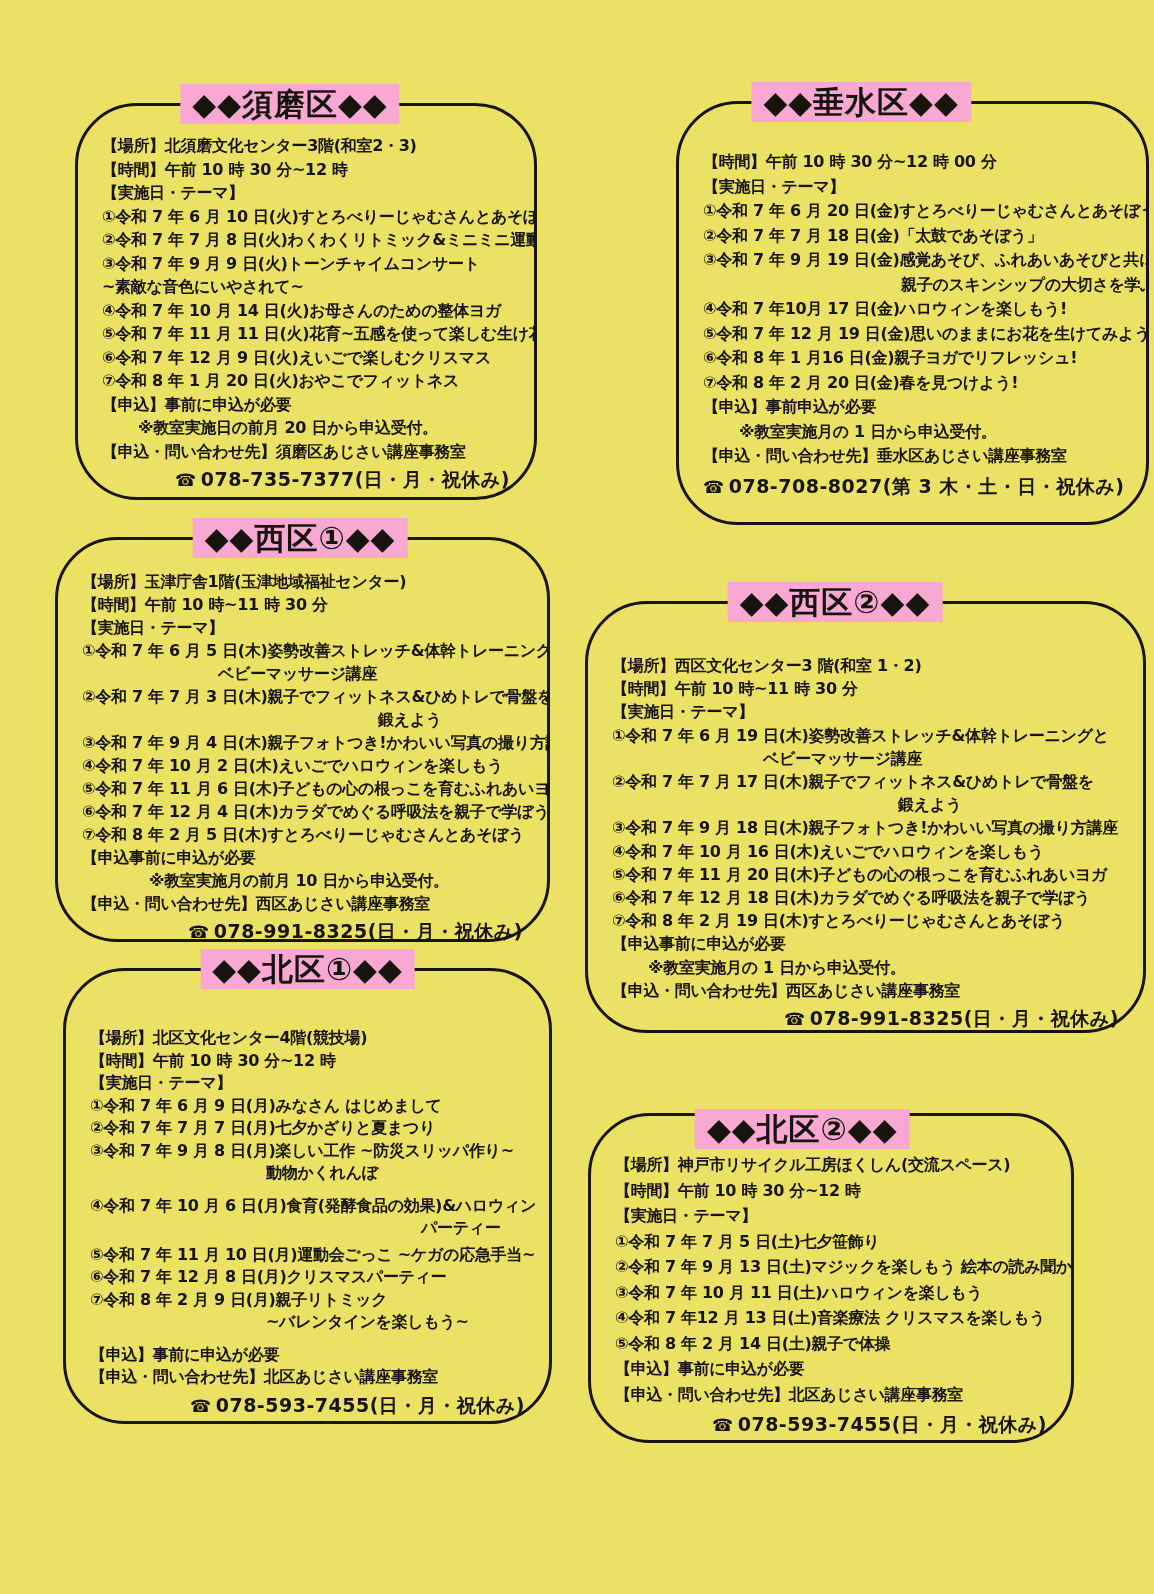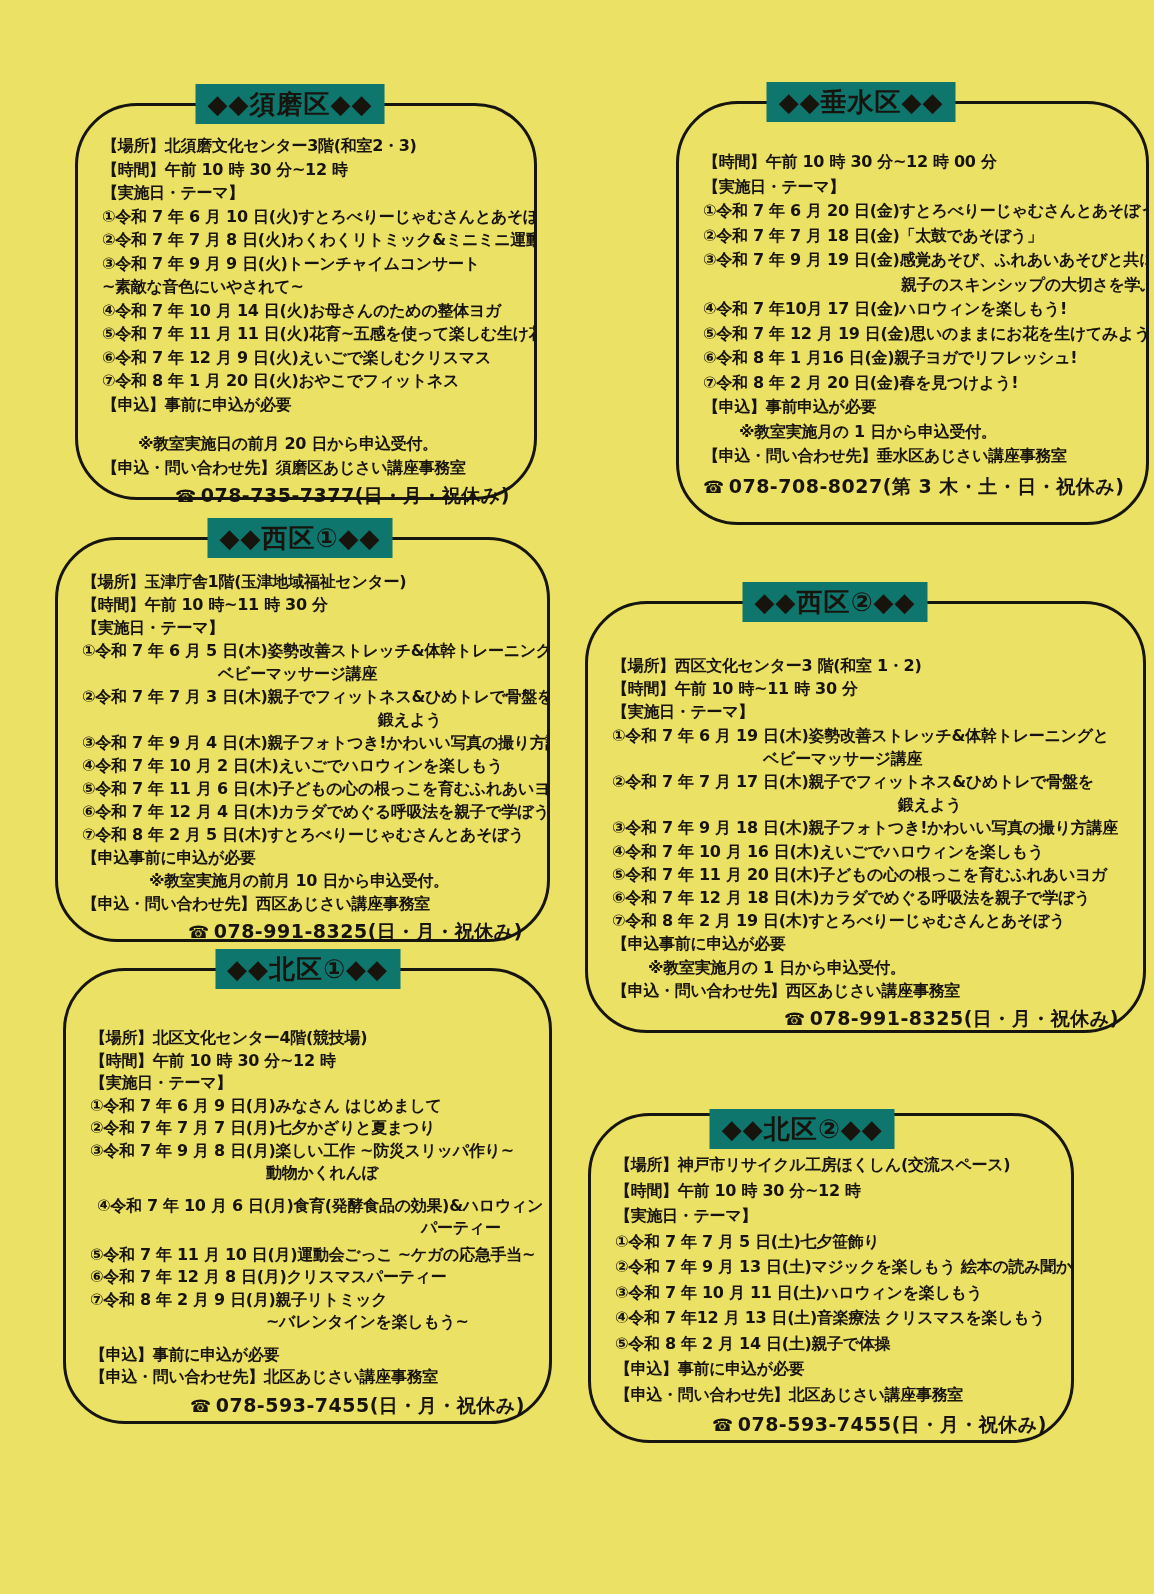--- a/index.html
+++ b/index.html
@@ -11,23 +11,23 @@
   }
   .page{position:relative;width:1154px;height:1594px;overflow:hidden;background:#ebe164;}
   .box{
     position:absolute;
     border:3px solid #17150f;
     border-radius:62px;
     box-sizing:border-box;
   }
   .box-title{
     position:absolute;top:-22px;transform:translateX(-50%);
-    background:#0f766e;
+    background:#f9a8d4;
     padding:0 12px;
-    font-size:26px;font-weight:bold;letter-spacing:1px;
+    font-size:31px;font-weight:bold;letter-spacing:1px;
     white-space:nowrap;line-height:40px;text-align:center;
   }
   .box-body{
     font-size:16px;font-weight:600;
     height:100%;overflow:hidden;
     letter-spacing:-0.3px;
   }
   .line{padding-left:24px;padding-right:8px;white-space:nowrap;}
   .line.phone{
     text-align:right;padding-right:24px;
@@ -48,21 +48,21 @@
           <div class="line field">【実施日・テーマ】</div>
           <div class="line item">①令和 7 年 6 月 10 日(火)すとろべりーじゃむさんとあそぼう</div>
           <div class="line item">②令和 7 年 7 月 8 日(火)わくわくリトミック&amp;ミニミニ運動会</div>
           <div class="line item">③令和 7 年 9 月 9 日(火)トーンチャイムコンサート</div>
           <div class="line cont" style="">~素敵な音色にいやされて~</div>
           <div class="line item">④令和 7 年 10 月 14 日(火)お母さんのための整体ヨガ</div>
           <div class="line item">⑤令和 7 年 11 月 11 日(火)花育~五感を使って楽しむ生け花~</div>
           <div class="line item">⑥令和 7 年 12 月 9 日(火)えいごで楽しむクリスマス</div>
           <div class="line item">⑦令和 8 年 1 月 20 日(火)おやこでフィットネス</div>
           <div class="line field">【申込】事前に申込が必要</div>
-          <div class="line note" style="padding-left: 60px; margin-top: 16px;">※教室実施日の前月 20 日から申込受付。</div>
+          <div class="line note" style="padding-left: 60px;">※教室実施日の前月 20 日から申込受付。</div>
           <div class="line field">【申込・問い合わせ先】須磨区あじさい講座事務室</div>
           <div class="line phone"><span class="phone-glyph">☎</span><span>078-735-7377(日・月・祝休み)</span></div>
         </div>
       </section>
       <section class="box" style="left: 632px; top: 101px; width: 473px; height: 424px; margin-left: 44px;">
         <div class="box-title" style="left: 39%;">◆◆垂水区◆◆</div>
         <div class="box-body" style="padding-top: 46px; line-height: 24.5px;">
           <div class="line field">【時間】午前 10 時 30 分~12 時 00 分</div>
           <div class="line field">【実施日・テーマ】</div>
           <div class="line item">①令和 7 年 6 月 20 日(金)すとろべりーじゃむさんとあそぼう</div>
@@ -124,21 +124,21 @@
       <section class="box" style="left: 63px; top: 968px; width: 489px; height: 456px;">
         <div class="box-title" style="left: 50%;">◆◆北区①◆◆</div>
         <div class="box-body" style="padding-top: 56px; line-height: 22.5px;">
           <div class="line field">【場所】北区文化センター4階(競技場)</div>
           <div class="line field">【時間】午前 10 時 30 分~12 時</div>
           <div class="line field">【実施日・テーマ】</div>
           <div class="line item">①令和 7 年 6 月 9 日(月)みなさん はじめまして</div>
           <div class="line item">②令和 7 年 7 月 7 日(月)七夕かざりと夏まつり</div>
           <div class="line item">③令和 7 年 9 月 8 日(月)楽しい工作 ~防災スリッパ作り~</div>
           <div class="line cont" style="padding-left: 200px;">動物かくれんぼ</div>
-          <div class="line item" style="margin-top: 10px; margin-left: 7px;">④令和 7 年 10 月 6 日(月)食育(発酵食品の効果)&amp;ハロウィン</div>
+          <div class="line item" style="margin-top: 10px;">④令和 7 年 10 月 6 日(月)食育(発酵食品の効果)&amp;ハロウィン</div>
           <div class="line cont" style="padding-left: 355px;">パーティー</div>
           <div class="line item" style="margin-top: 4px;">⑤令和 7 年 11 月 10 日(月)運動会ごっこ ~ケガの応急手当~</div>
           <div class="line item">⑥令和 7 年 12 月 8 日(月)クリスマスパーティー</div>
           <div class="line item">⑦令和 8 年 2 月 9 日(月)親子リトミック</div>
           <div class="line cont" style="padding-left: 200px;">~バレンタインを楽しもう~</div>
           <div class="line field" style="margin-top: 10px;">【申込】事前に申込が必要</div>
           <div class="line field">【申込・問い合わせ先】北区あじさい講座事務室</div>
           <div class="line phone"><span class="phone-glyph">☎</span><span>078-593-7455(日・月・祝休み)</span></div>
         </div>
       </section>

